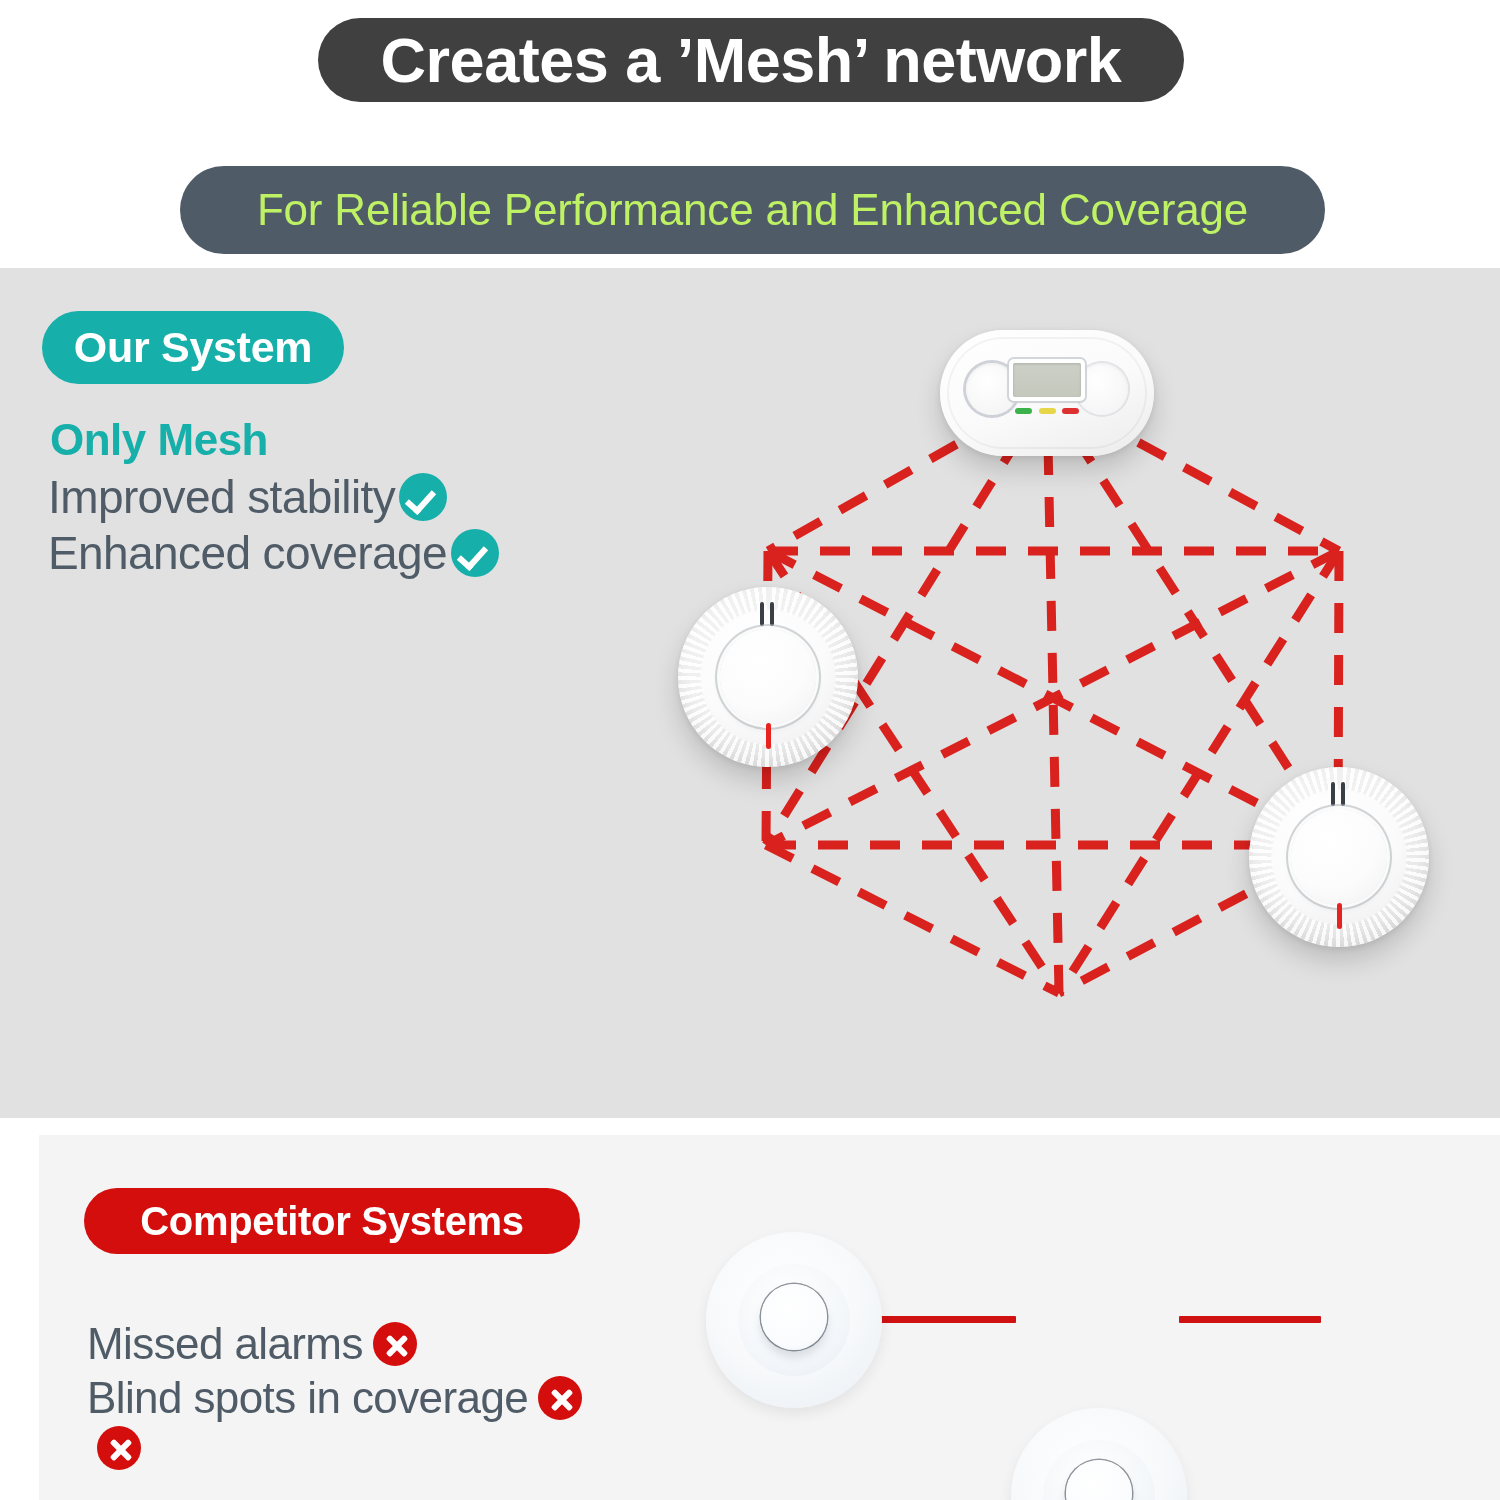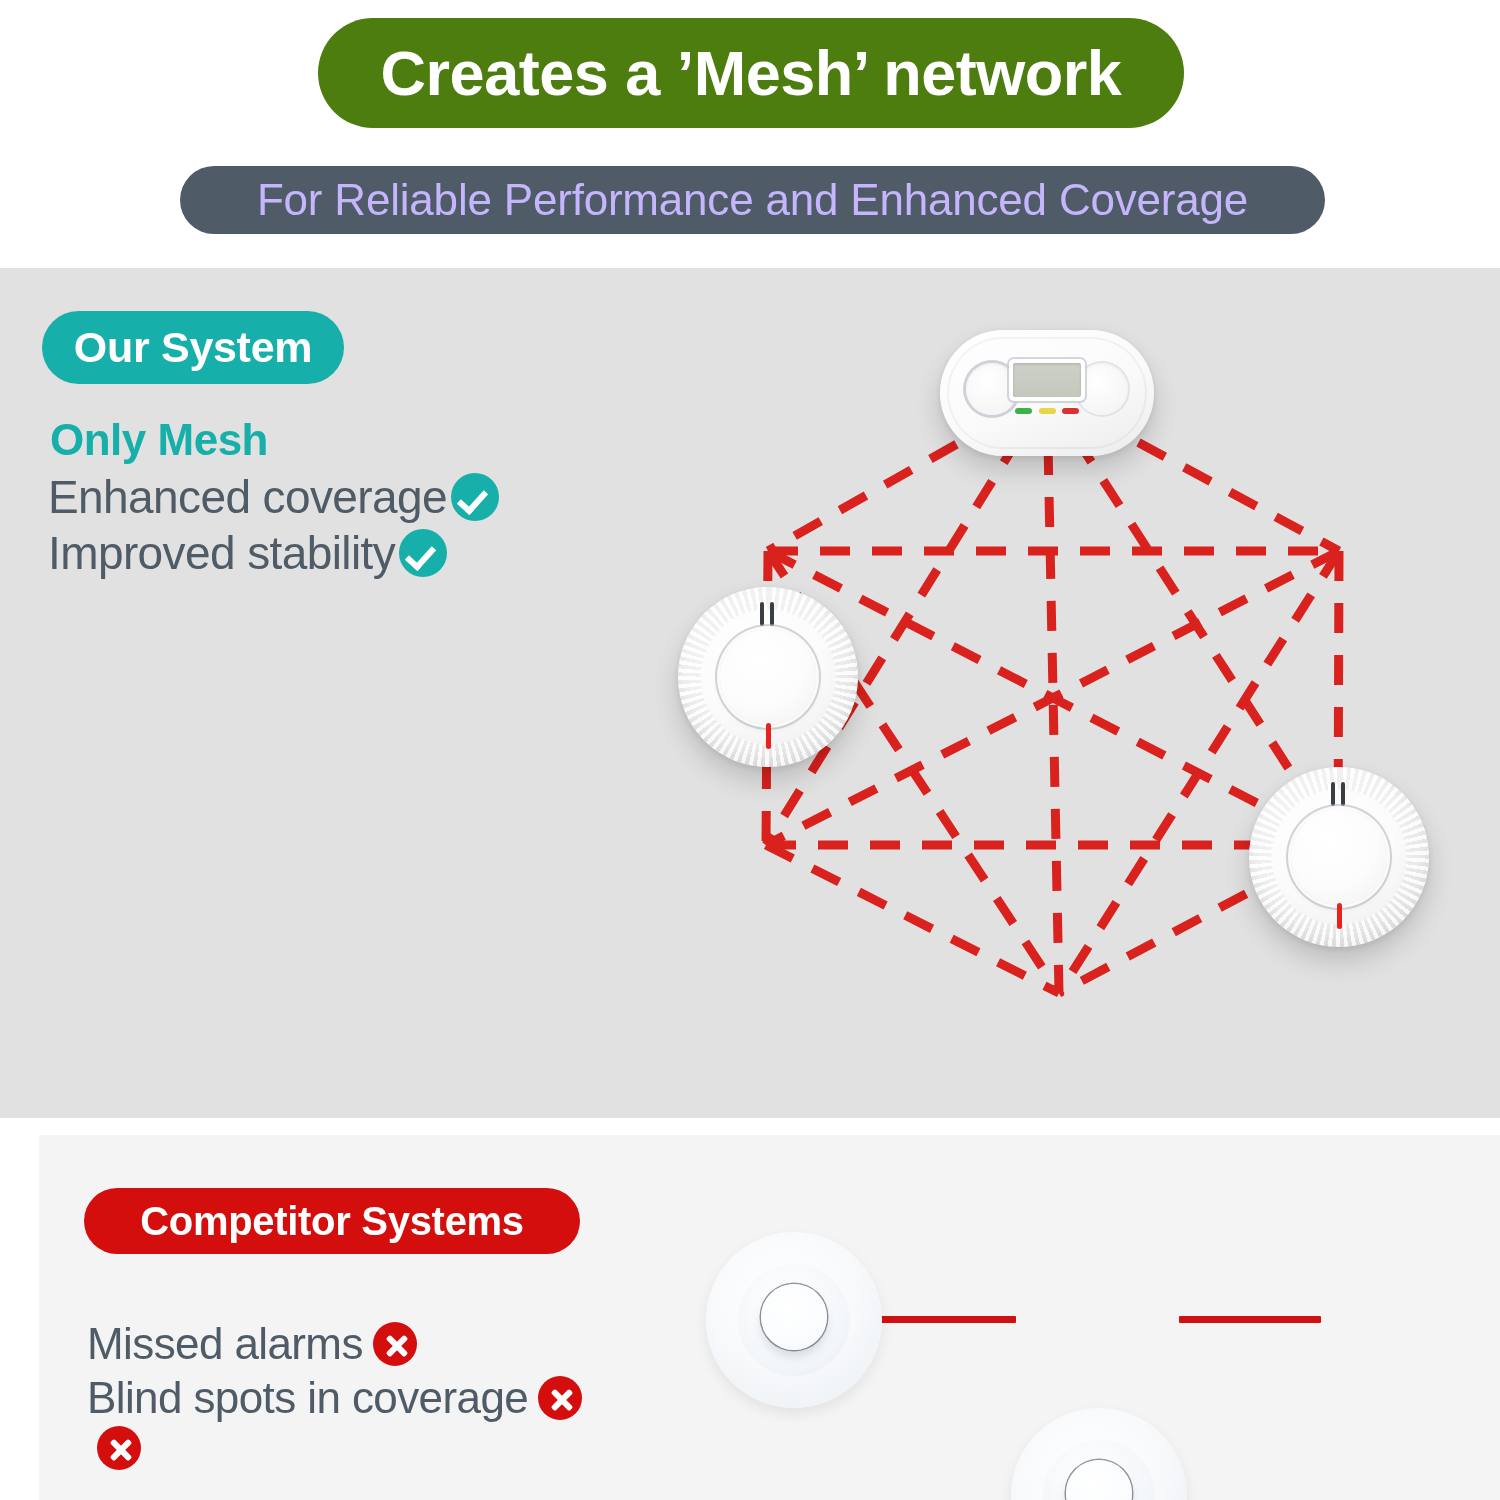--- a/index.html
+++ b/index.html
@@ -9,35 +9,35 @@
     font-family:"Liberation Sans", sans-serif;
     overflow:hidden;
   }
   #page { position:relative; width:1500px; height:1500px; background:#ffffff; }
 
   
   .header { position:absolute; left:0; top:0; width:1500px; height:285px; background:#ffffff; }
 
   .pill-title {
     position:absolute; left:318px; top:18px;
-    width:866px; height:110px;
-    background:#4d7c0f;
+    width:866px; height:84px;
+    background:#404040;
     border-radius:59px;
     display:flex; align-items:center; justify-content:center;
     color:#ffffff;
     font-size:63px; font-weight:700; letter-spacing:-0.5px;
     white-space:nowrap;
   }
   .pill-sub {
     position:absolute; left:180px; top:166px;
-    width:1145px; height:68px;
+    width:1145px; height:88px;
     background:#4f5b66;
     border-radius:44px;
     display:flex; align-items:center; justify-content:center;
-    color:#c4b5fd;
+    color:#bef264;
     font-size:44px; font-weight:400; letter-spacing:-0.2px;
     white-space:nowrap;
   }
 
   
   .panel-top {
     position:absolute; left:0; top:268px; width:1500px; height:850px;
     background:#e1e1e1;
     overflow:hidden;
   }
@@ -314,25 +314,25 @@
       </div>
 
     </div>
 
     <div class="badge badge-our" style="top:43px;">Our System</div>
 
     <div class="subhead subhead-mesh" style="top:147px;">Only Mesh</div>
 
     <div class="feat-list pros" style="top:202px;">
       <div class="feat-row">
+        <span class="feat-text">Improved stability</span>
+        <span class="mark check"></span>
+      </div>
+      <div class="feat-row">
         <span class="feat-text">Enhanced coverage</span>
-        <span class="mark check"></span>
-      </div>
-      <div class="feat-row">
-        <span class="feat-text">Improved stability</span>
         <span class="mark check"></span>
       </div>
     </div>
   </div>
 
   <div class="panel-bottom">
 
     <div style="position:absolute;left:0;top:0;width:1500px;height:365px;">
 
       <div class="compline" style="left:835px; top:181px; width:142px;"></div>

